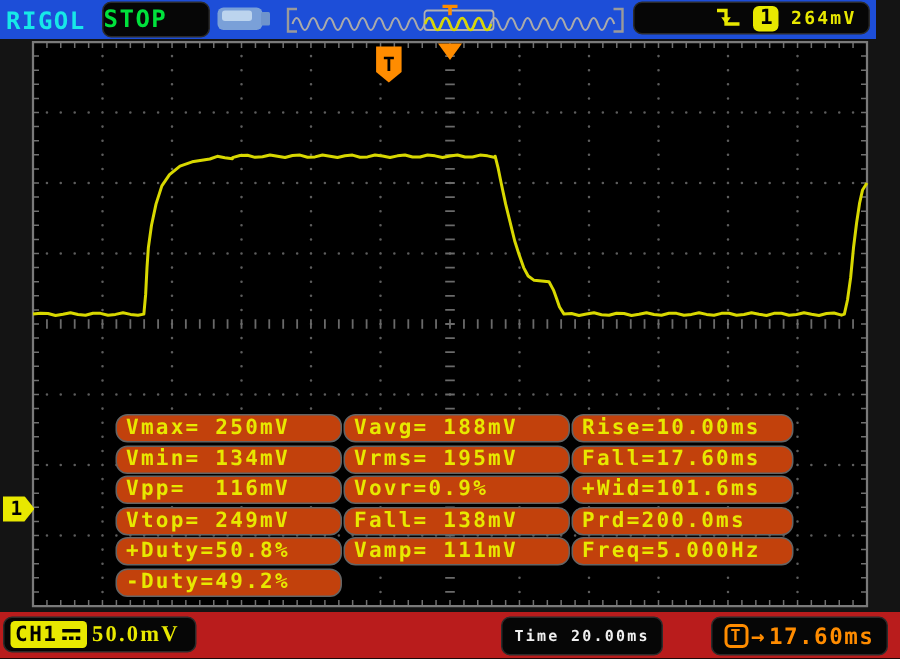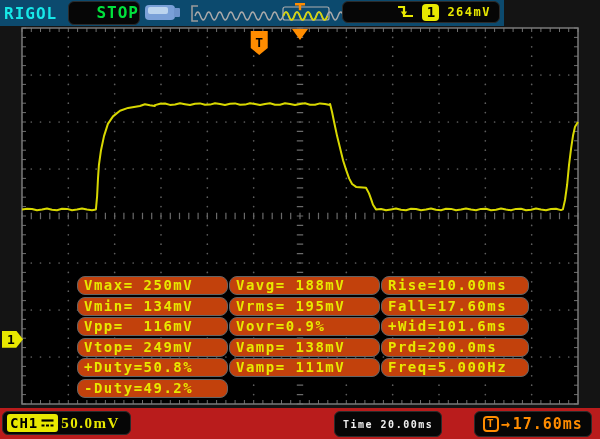--- a/index.html
+++ b/index.html
@@ -1,23 +1,23 @@
 <!DOCTYPE html>
 <html><head>
 <meta charset="utf-8">
 <style>
   html,body{margin:0;padding:0;background:#000;}
   .screen{position:relative;width:600px;height:439px;background:#141414;overflow:hidden;
           font-family:"DejaVu Sans Mono","Liberation Mono",monospace;}
   
-  .topbar{position:absolute;left:0;top:0;width:504px;height:26px;background:#0c4a6e;}
+  .topbar{position:absolute;left:0;top:0;width:584px;height:26px;background:#1d4ed8;}
   .brand{position:absolute;left:4px;top:4px;color:#17e8e8;font-size:16px;font-weight:bold;letter-spacing:1px;}
   .runbox{position:absolute;left:68px;top:1px;width:70px;height:22px;background:#060606;border:1px solid #2b2b2b;
           border-radius:6px;color:#00e23c;font-weight:bold;font-size:16px;letter-spacing:1px;
-          text-align:right;line-height:22px;}
+          text-align:left;line-height:22px;}
   .usb{position:absolute;left:145px;top:5px;width:30px;height:15px;background:#7aa0d8;border-radius:4px;}
   .usb .inner{position:absolute;left:3px;top:2px;width:20px;height:7px;background:#bcd4ee;border-radius:2px;}
   .usb .tab{position:absolute;right:-5px;top:3px;width:6px;height:9px;background:#6f94cc;border-radius:1px;}
   .pvwrap{position:absolute;left:187px;top:3px;width:233px;height:20px;}
   .trigbox{position:absolute;right:4px;top:1px;width:158px;height:22px;background:#060606;border:1px solid #2b2b2b;
            border-radius:6px;display:flex;align-items:center;justify-content:flex-end;gap:8px;padding:0 8px;box-sizing:border-box;}
   .badge1{width:17px;height:17px;background:#e8e800;color:#000;border-radius:4px;font-weight:bold;
           font-size:14px;text-align:center;line-height:17px;}
   .triglevel{color:#e8e800;font-size:12px;font-weight:bold;letter-spacing:1.5px;}
   
@@ -91,21 +91,21 @@
       <div class="cell">Vmax= 250mV</div>
       <div class="cell">Vavg= 188mV</div>
       <div class="cell">Rise=10.00ms</div>
       <div class="cell">Vmin= 134mV</div>
       <div class="cell">Vrms= 195mV</div>
       <div class="cell">Fall=17.60ms</div>
       <div class="cell">Vpp=  116mV</div>
       <div class="cell">Vovr=0.9%</div>
       <div class="cell">+Wid=101.6ms</div>
       <div class="cell">Vtop= 249mV</div>
-      <div class="cell">Vamp= 138mV</div>
+      <div class="cell">Fall= 138mV</div>
       <div class="cell">Prd=200.0ms</div>
       <div class="cell">+Duty=50.8%</div>
       <div class="cell">Vamp= 111mV</div>
       <div class="cell">Freq=5.000Hz</div>
       <div class="cell">-Duty=49.2%</div>
     </div>
 
   <div class="botbar">
     <div class="chbox">
       <div class="chlabel">

